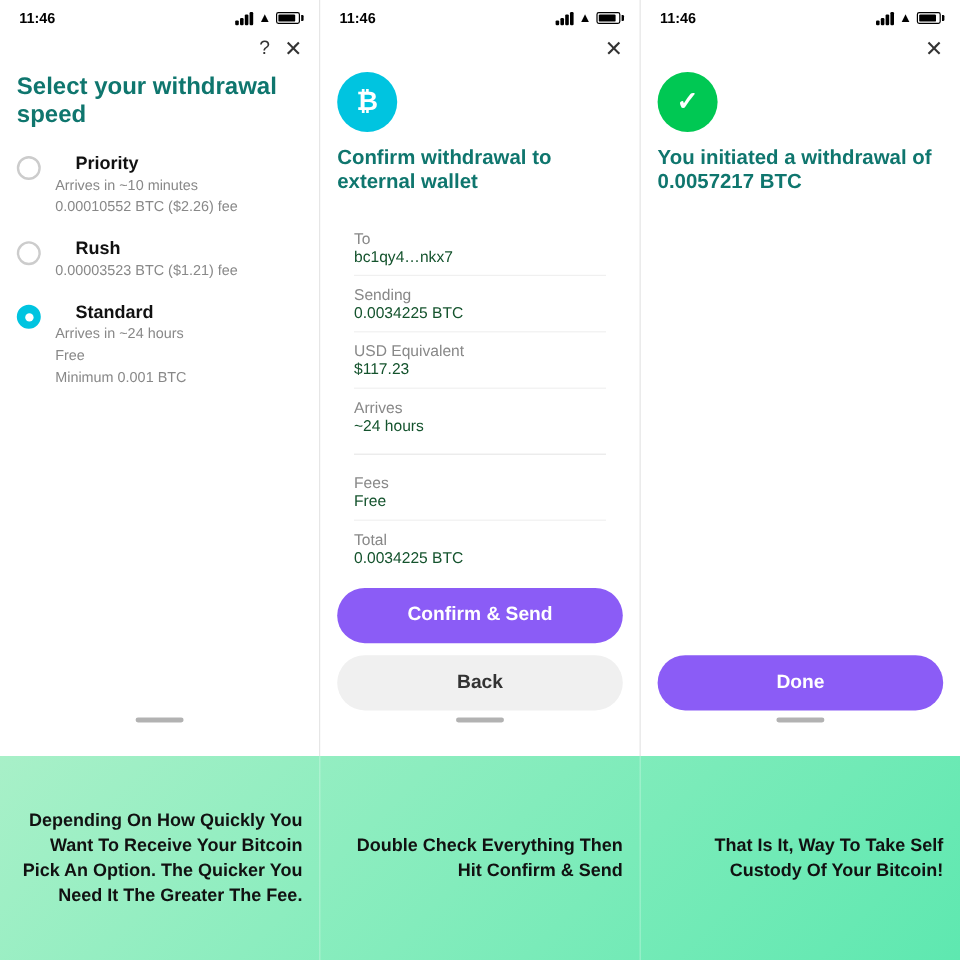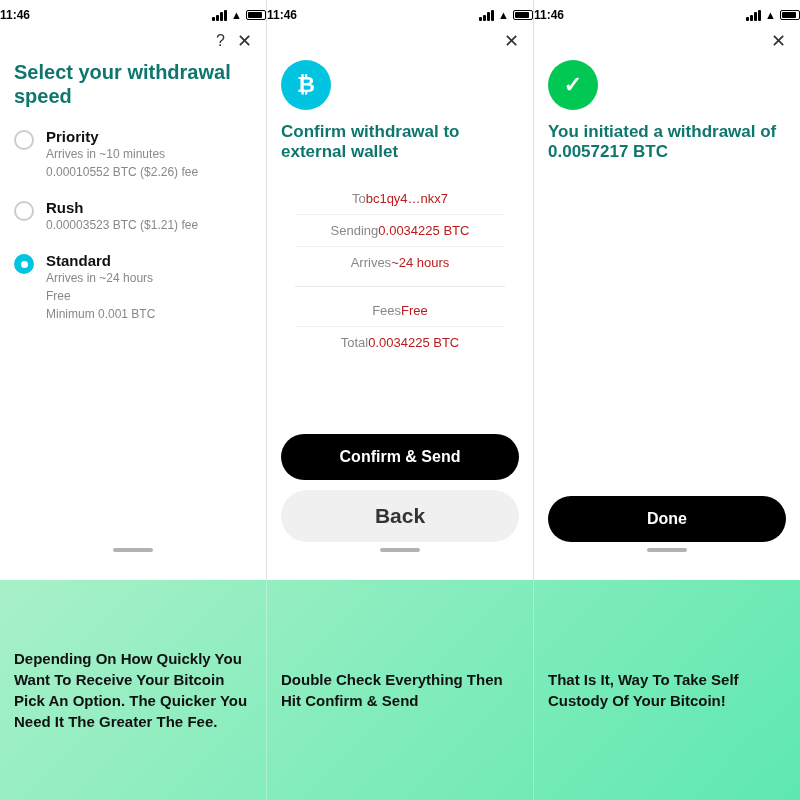--- a/index.html
+++ b/index.html
@@ -25,21 +25,21 @@
       position: relative;
       overflow: hidden;
     }
     .screen:last-child { border-right: none; }
 
     
     .status-bar {
       display: flex;
       justify-content: space-between;
       align-items: center;
-      padding: 8px 0 4px;
+      padding: 8px 16px 4px;
       font-size: 12px;
       font-weight: 600;
     }
     .status-icons {
       display: flex;
       gap: 4px;
       align-items: center;
     }
     .signal-bar { display: flex; gap: 1px; align-items: flex-end; }
     .signal-bar span {
@@ -133,46 +133,46 @@
       border-color: #00c4e0;
       background: #00c4e0;
     }
     .radio-circle.selected::after {
       content: '';
       width: 7px;
       height: 7px;
       border-radius: 50%;
       background: #fff;
     }
-    .radio-label { font-size: 15px; font-weight: 600; color: #111; }
+    .radio-label { font-size: 15px; font-weight: 600; color: #111; margin-left: 17px; }
     .radio-sub { font-size: 12px; color: #888; line-height: 1.5; }
 
     
     .screen-footer {
       padding: 10px 14px 20px;
     }
     .btn-primary {
       width: 100%;
       padding: 14px;
-      background: #000000;
+      background: #8b5cf6;
       border: none;
       border-radius: 30px;
       font-size: 16px;
       font-weight: 600;
       color: #fff;
       cursor: pointer;
       text-align: center;
     }
     .btn-secondary {
       width: 100%;
       padding: 14px;
       background: #f0f0f0;
       border: none;
       border-radius: 30px;
-      font-size: 21px;
+      font-size: 16px;
       font-weight: 600;
       color: #333;
       cursor: pointer;
       text-align: center;
       margin-top: 10px;
     }
     .home-indicator {
       width: 40px;
       height: 4px;
       background: #000;
@@ -195,48 +195,49 @@
       font-size: 22px;
       font-weight: 700;
     }
     .icon-circle.green { background: #00c853; }
 
     .confirm-table {
       margin: 0 14px;
     }
     .confirm-row {
       display: flex;
-      justify-content: center;
+      justify-content: space-between;
       align-items: flex-start;
       padding: 8px 0;
       border-bottom: 1px solid #f0f0f0;
+      flex-direction: column;
     }
     .confirm-row:last-child { border-bottom: none; }
     .confirm-label { font-size: 13px; color: #888; }
-    .confirm-value { font-size: 13px; color: #b91c1c; font-weight: 500; text-align: right; }
+    .confirm-value { font-size: 13px; color: #14532d; font-weight: 500; text-align: right; }
     .divider-line {
       height: 1px;
       background: #e8e8e8;
       margin: 8px 14px;
     }
 
     
     .captions-row {
       display: flex;
       flex: 1;
       background: linear-gradient(135deg, #a8f0c8 0%, #5ee8b0 100%);
     }
     .caption-panel {
       flex: 1;
       display: flex;
       align-items: center;
       justify-content: center;
       padding: 0 14px;
       border-right: 1px solid rgba(255,255,255,0.3);
-      text-align: left;
+      text-align: right;
     }
     .caption-panel:last-child { border-right: none; }
     .caption-text {
       font-size: 15px;
       font-weight: 700;
       color: #111;
       line-height: 1.4;
     }
   </style>
 </head>
@@ -326,20 +327,24 @@
       <div class="confirm-table">
         <div class="confirm-row">
           <span class="confirm-label">To</span>
           <span class="confirm-value">bc1qy4…nkx7</span>
         </div>
         <div class="confirm-row">
           <span class="confirm-label">Sending</span>
           <span class="confirm-value">0.0034225 BTC</span>
         </div>
         <div class="confirm-row">
+          <span class="confirm-label">USD Equivalent</span>
+          <span class="confirm-value">$117.23</span>
+        </div>
+        <div class="confirm-row">
           <span class="confirm-label">Arrives</span>
           <span class="confirm-value">~24 hours</span>
         </div>
       </div>
       <div class="divider-line"></div>
       <div class="confirm-table">
         <div class="confirm-row">
           <span class="confirm-label">Fees</span>
           <span class="confirm-value">Free</span>
         </div>

